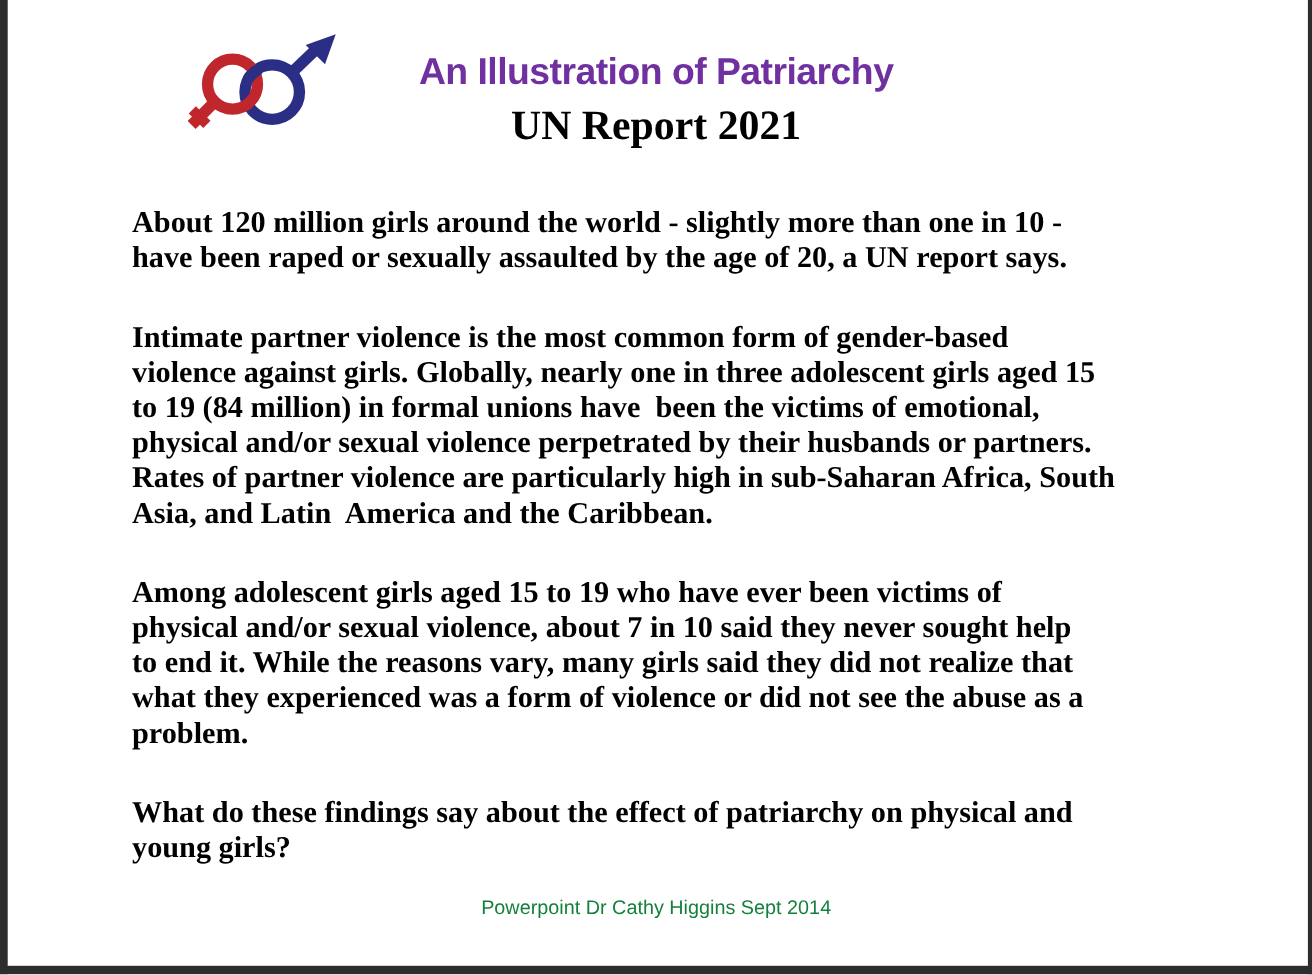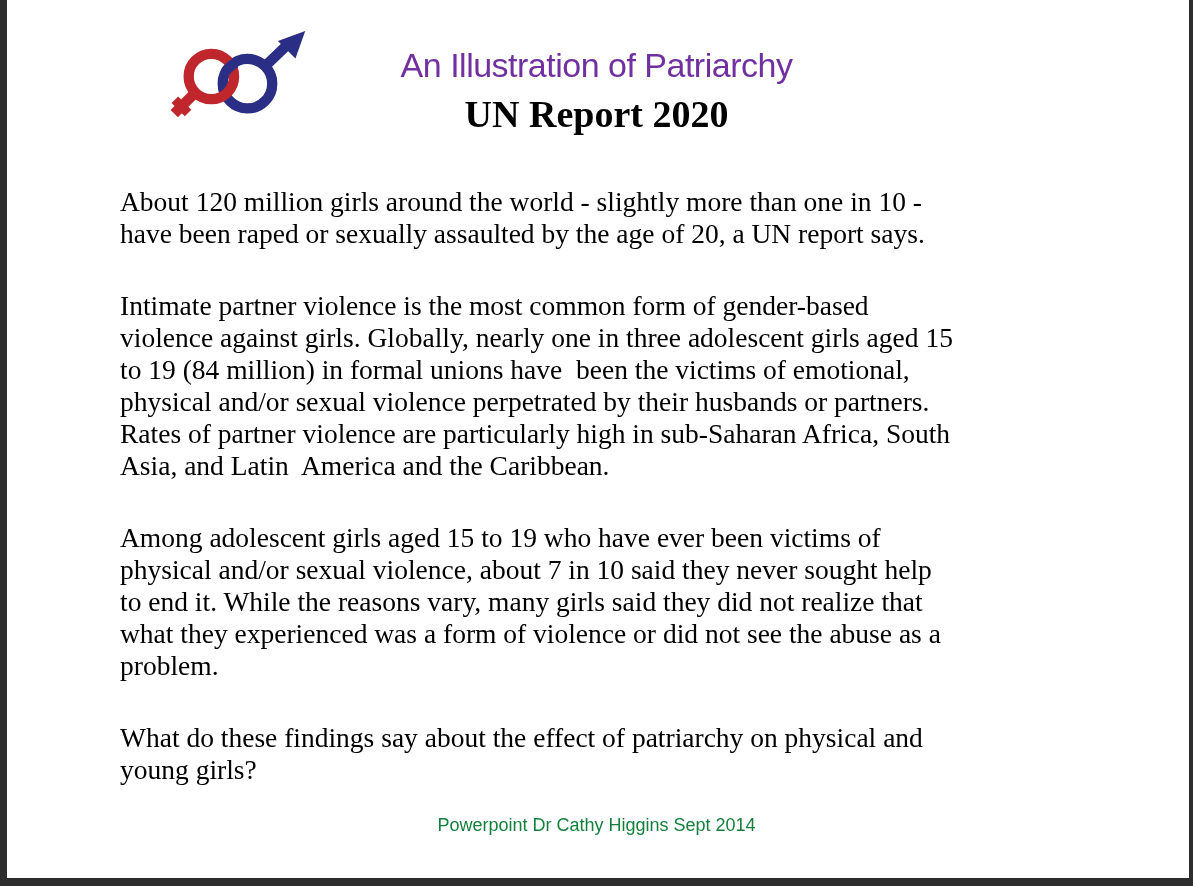--- a/index.html
+++ b/index.html
@@ -12,34 +12,34 @@
   .edge-left   { left:0; top:0; width:7px; height:886px; }
   .edge-right  { right:0; top:0; width:4px; height:886px; }
   .edge-bottom { left:0; bottom:0; width:1193px; height:8px; }
 
   .logo { position:absolute; left:148px; top:28px; width:168px; height:98px; }
 
   .title {
     position:absolute; left:0; right:0; top:46px; margin:0;
     text-align:center;
     font-family:"Liberation Sans", sans-serif;
-    font-weight:normal; font-size:34px; color:#7030a0;
+    font-weight:bold; font-size:34px; color:#7030a0;
     letter-spacing:-0.5px;
   }
   .subtitle {
     position:absolute; left:0; right:0; top:92px; margin:0;
     text-align:center;
     font-family:"Liberation Serif", serif;
     font-weight:bold; font-size:38px; color:#000000;
   }
   .body-text {
     position:absolute; left:120px; top:186px; width:1008px;
     font-size:27.5px; line-height:32px; color:#000000;
   }
-  .body-text p { margin:0 0 40px 0; white-space:pre-wrap; }
+  .body-text p { margin:0 0 40px 0; white-space:pre-wrap;font-weight:bold; }
 
   .footer {
     position:absolute; left:0; right:0; top:812px;
     text-align:center;
     font-family:"Liberation Sans", sans-serif;
     font-size:18px; line-height:27px; color:#15803d;
   }
 </style>
 </head>
 <body>
@@ -63,21 +63,21 @@
         <circle cx="60" cy="47" r="22" fill="none" stroke-width="10" stroke="#c0272d"></circle>
         <line x1="44" y1="63" x2="24" y2="83" stroke-width="10" stroke="#c0272d"></line>
         <line x1="24.6" y1="69.6" x2="37.4" y2="82.4" stroke-width="9" stroke="#c0272d"></line>
       </g>
 
       <path d="M 73.5 43 A 24 24 0 0 1 84 33.5" fill="none" stroke-width="10" stroke="#2b2e85"></path>
     </svg>
   </div>
 
   <h1 class="title">An Illustration of Patriarchy</h1>
-  <h2 class="subtitle">UN Report 2020</h2>
+  <h2 class="subtitle">UN Report 2021</h2>
 
   <div class="body-text">
     <p>About 120 million girls around the world - slightly more than one in 10 -
 have been raped or sexually assaulted by the age of 20, a UN report says.</p>
     <p>Intimate partner violence is the most common form of gender-based
 violence against girls. Globally, nearly one in three adolescent girls aged 15
 to 19 (84 million) in formal unions have  been the victims of emotional,
 physical and/or sexual violence perpetrated by their husbands or partners.
 Rates of partner violence are particularly high in sub-Saharan Africa, South
 Asia, and Latin  America and the Caribbean.</p>

